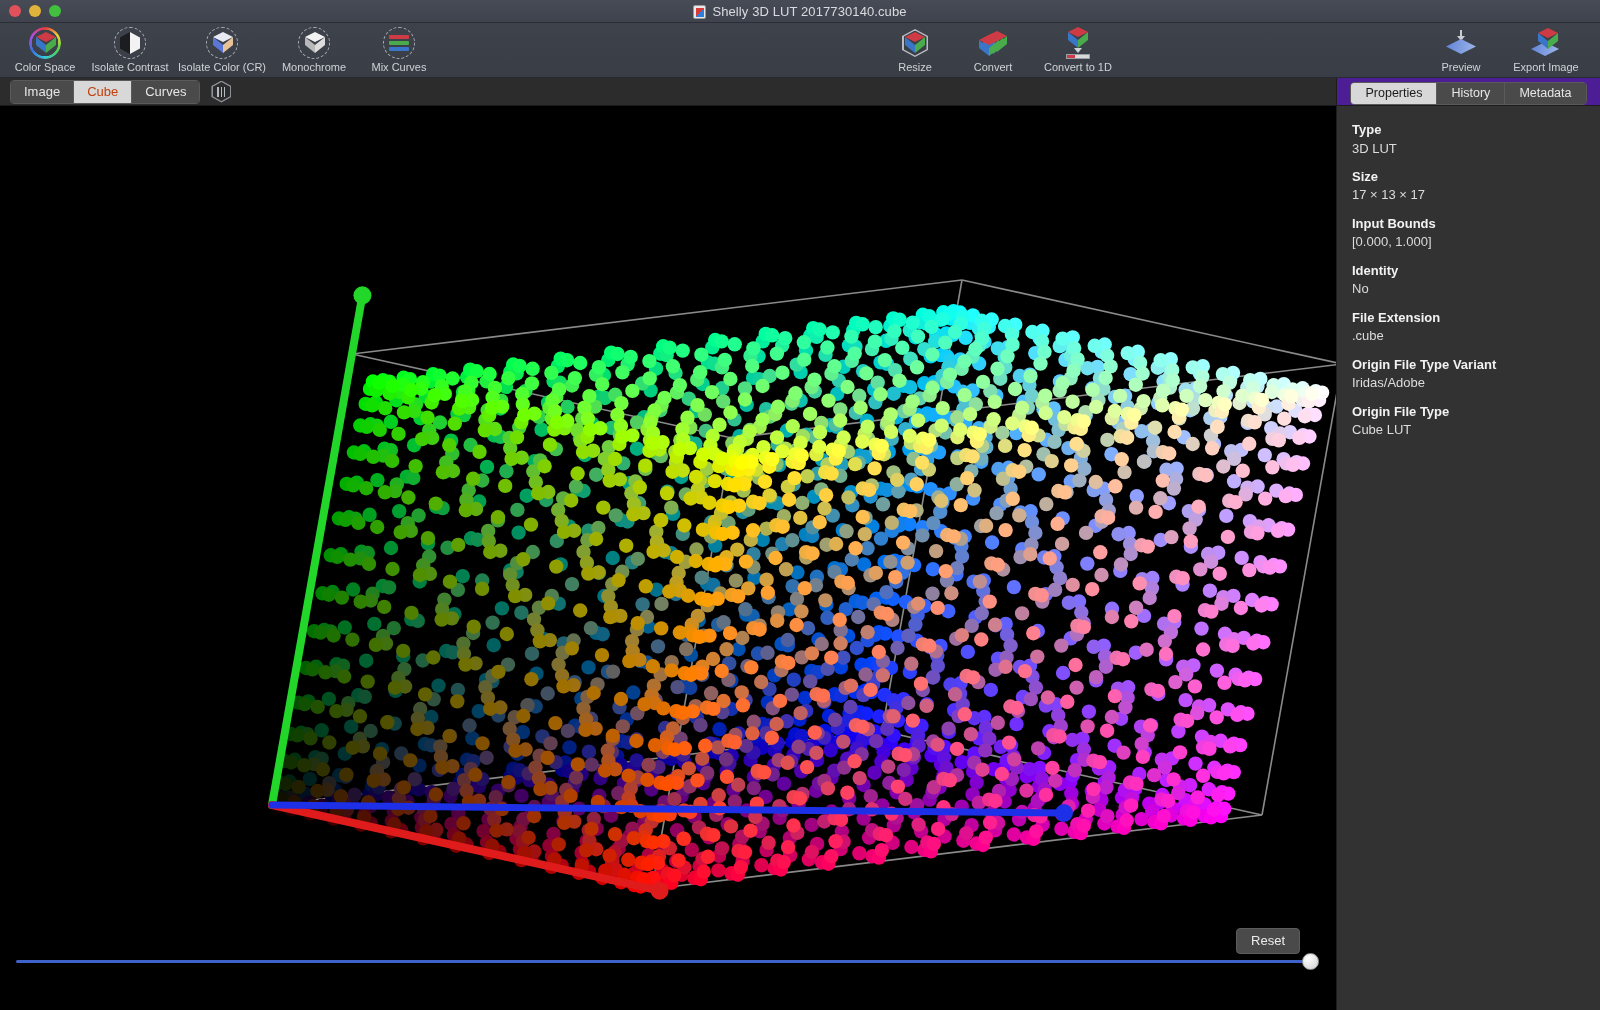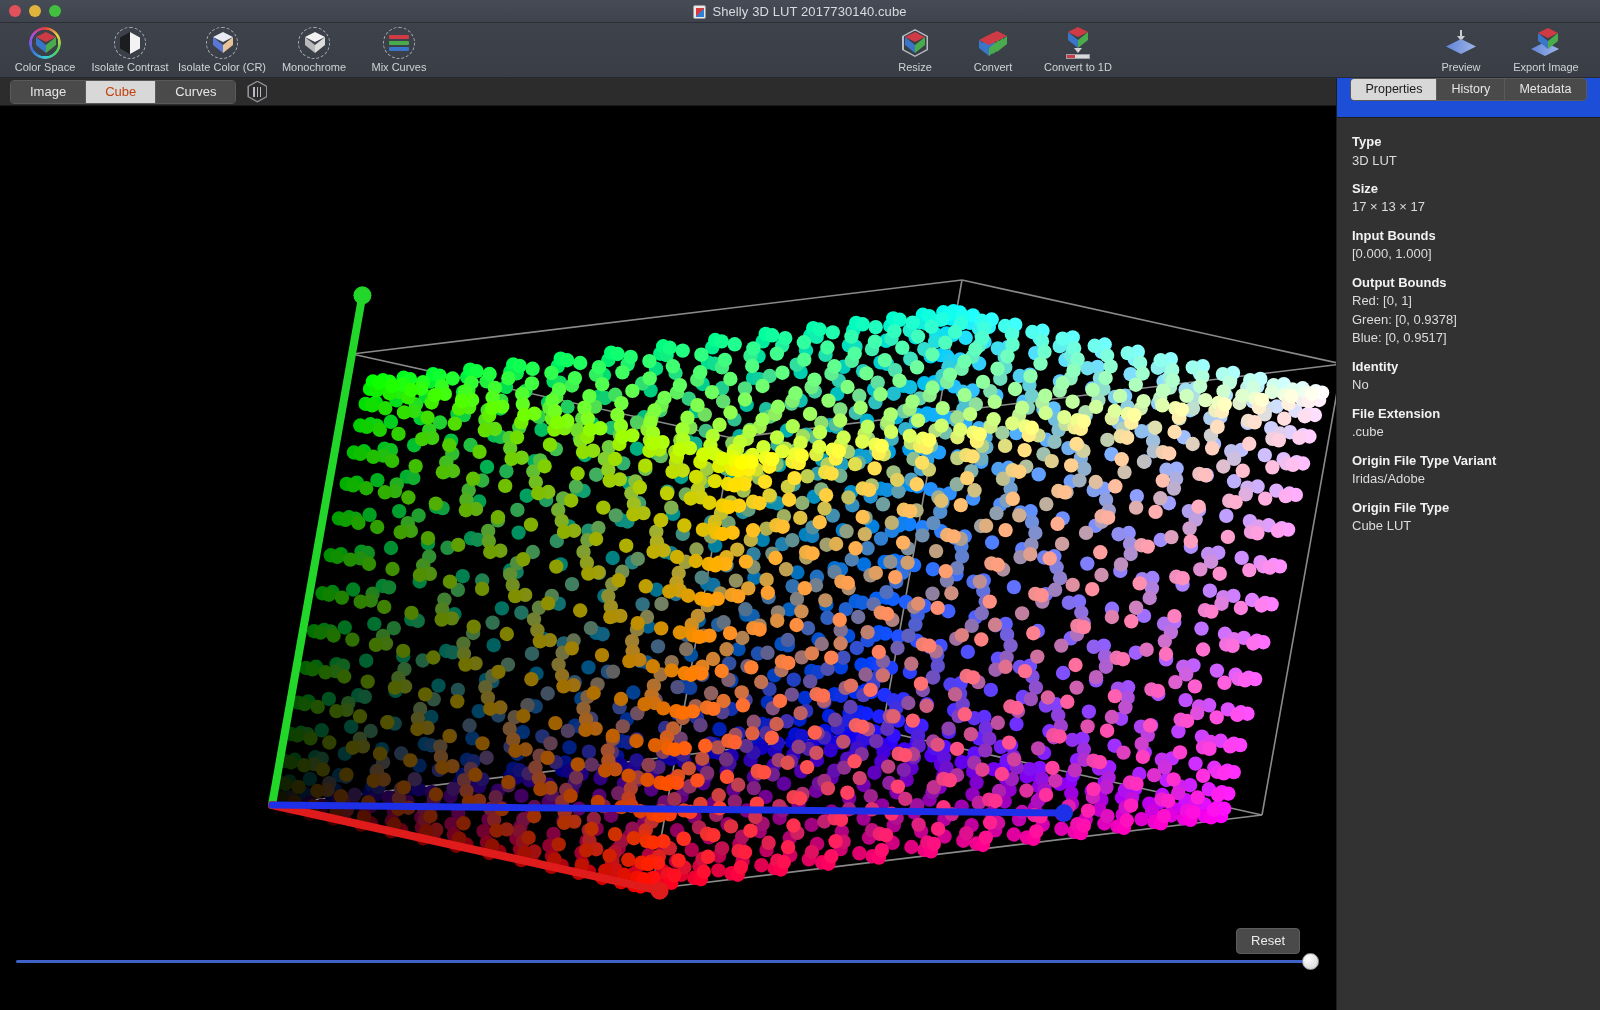--- a/index.html
+++ b/index.html
@@ -134,21 +134,21 @@
   .export-ic .cube { position:absolute; left:8px; top:0px; }
 
   
   .tabstrip {
     position:absolute; left:0; top:78px; width:1336px; height:28px;
     background:#2c2c2c; border-bottom:1px solid #191919;
     display:flex; align-items:center; padding-left:10px; gap:0;
   }
   .segbox { display:flex; border-radius:4px; overflow:hidden; border:1px solid #5a5a5a; }
   .seg {
-    padding:3px 19px 4px; font-size:13px; color:#e6e6e6;
+    padding:3px 13px 4px; font-size:13px; color:#e6e6e6;
     background:#4a4a4a; border-right:1px solid #5a5a5a; cursor:default;
   }
   .seg:last-child { border-right:0; }
   .seg.active { background:#d8d8d8; color:#c2410c; }
   .hexbtn {
     margin-left:11px; width:20px; height:22px; position:relative; cursor:default;
   }
   .hexbtn .o { position:absolute; inset:0; background:#8e9197;
     clip-path: polygon(50% 0,100% 25%,100% 75%,50% 100%,0 75%,0 25%); }
   .hexbtn .i { position:absolute; inset:1.4px; background:#2c2c2c;
@@ -180,22 +180,22 @@
     border-radius:50%; background:radial-gradient(circle at 35% 30%,#fff,#cfcfcf);
     border:1px solid #9d9d9d;
   }
 
   
   .rpanel {
     position:absolute; left:1336px; top:78px; width:264px; height:932px;
     background:#323232; border-left:1px solid #1d1d1d;
   }
   .rtabs {
-    height:40px; display:flex; align-items:flex-start; justify-content:center;
-    background:#1d4ed8; border-bottom:1px solid #1d1d1d;
+    height:28px; display:flex; align-items:flex-end; justify-content:center;
+    background:#4c1d95; border-bottom:1px solid #1d1d1d;
   }
   .rsegbox { display:flex; border-radius:4px; overflow:hidden; border:1px solid #5a5a5a; }
   .rseg { padding:3px 14px 4px; font-size:12.5px; color:#e6e6e6;
           background:#4a4a4a; border-right:1px solid #5a5a5a; cursor:default; }
   .rseg:last-child{border-right:0;}
   .rseg.active { background:#d8d8d8; color:#1b1b1b; }
 
   .props { padding:14px 0 0 15px; }
   .pgroup { margin-bottom:9px; }
   .pkey { font-size:13px; color:#f2f2f2; font-weight:bold; line-height:1.5; }
@@ -3105,26 +3105,20 @@
       </div>
       <div class="pgroup">
         <div class="pkey">Size</div>
         <div class="pval">17 × 13 × 17</div>
       </div>
       <div class="pgroup">
         <div class="pkey">Input Bounds</div>
         <div class="pval">[0.000, 1.000]</div>
       </div>
       <div class="pgroup">
-        <div class="pkey">Output Bounds</div>
-        <div class="pval" style="white-space:pre-line">Red: [0, 1]
-Green: [0, 0.9378]
-Blue: [0, 0.9517]</div>
-      </div>
-      <div class="pgroup">
         <div class="pkey">Identity</div>
         <div class="pval">No</div>
       </div>
       <div class="pgroup">
         <div class="pkey">File Extension</div>
         <div class="pval">.cube</div>
       </div>
       <div class="pgroup">
         <div class="pkey">Origin File Type Variant</div>
         <div class="pval">Iridas/Adobe</div>

